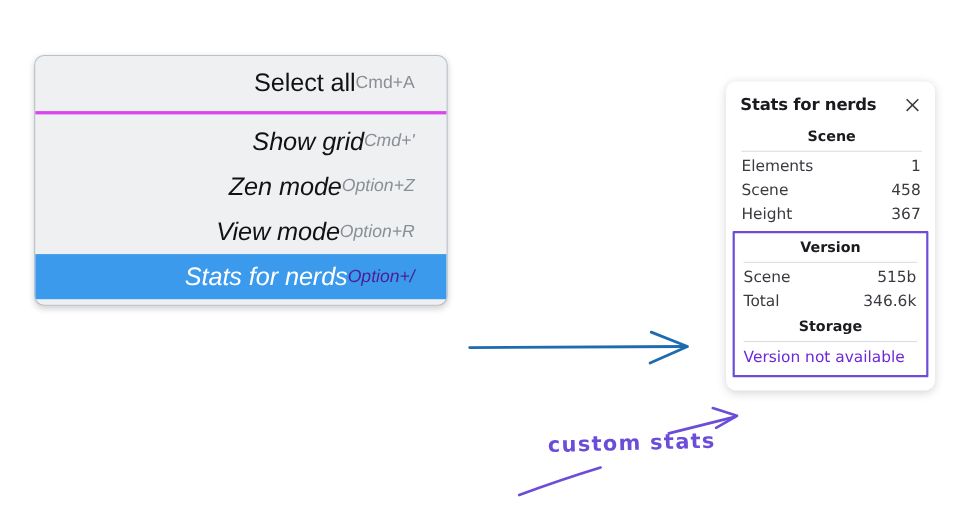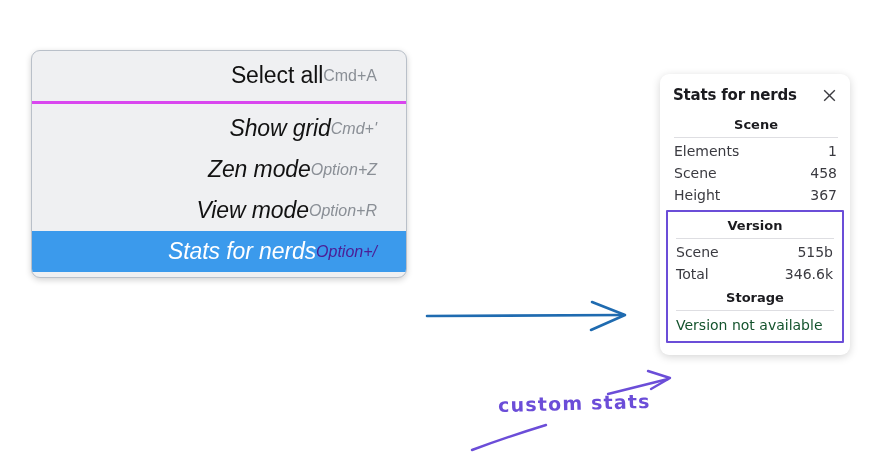--- a/index.html
+++ b/index.html
@@ -113,21 +113,21 @@
     align-items: center;
     justify-content: space-between;
     font-size: 14px;
     color: #3a3a40;
     padding: 3px 3px 3px 2px;
   }
   .stat-row .k { white-space: nowrap; }
   .stat-row .v { white-space: nowrap; }
   .stat-single {
     font-size: 14px;
-    color: #14532d;
+    color: #6d28d9;
     padding: 4px 2px 2px 2px;
     white-space: nowrap;
   }
   
   #custom-stats-box {
     border: 2px solid #6b4dd8;
     margin: 4px -4px 0 -6px;
     padding: 1px 6px 6px 6px;
     border-radius: 1px;
   }

